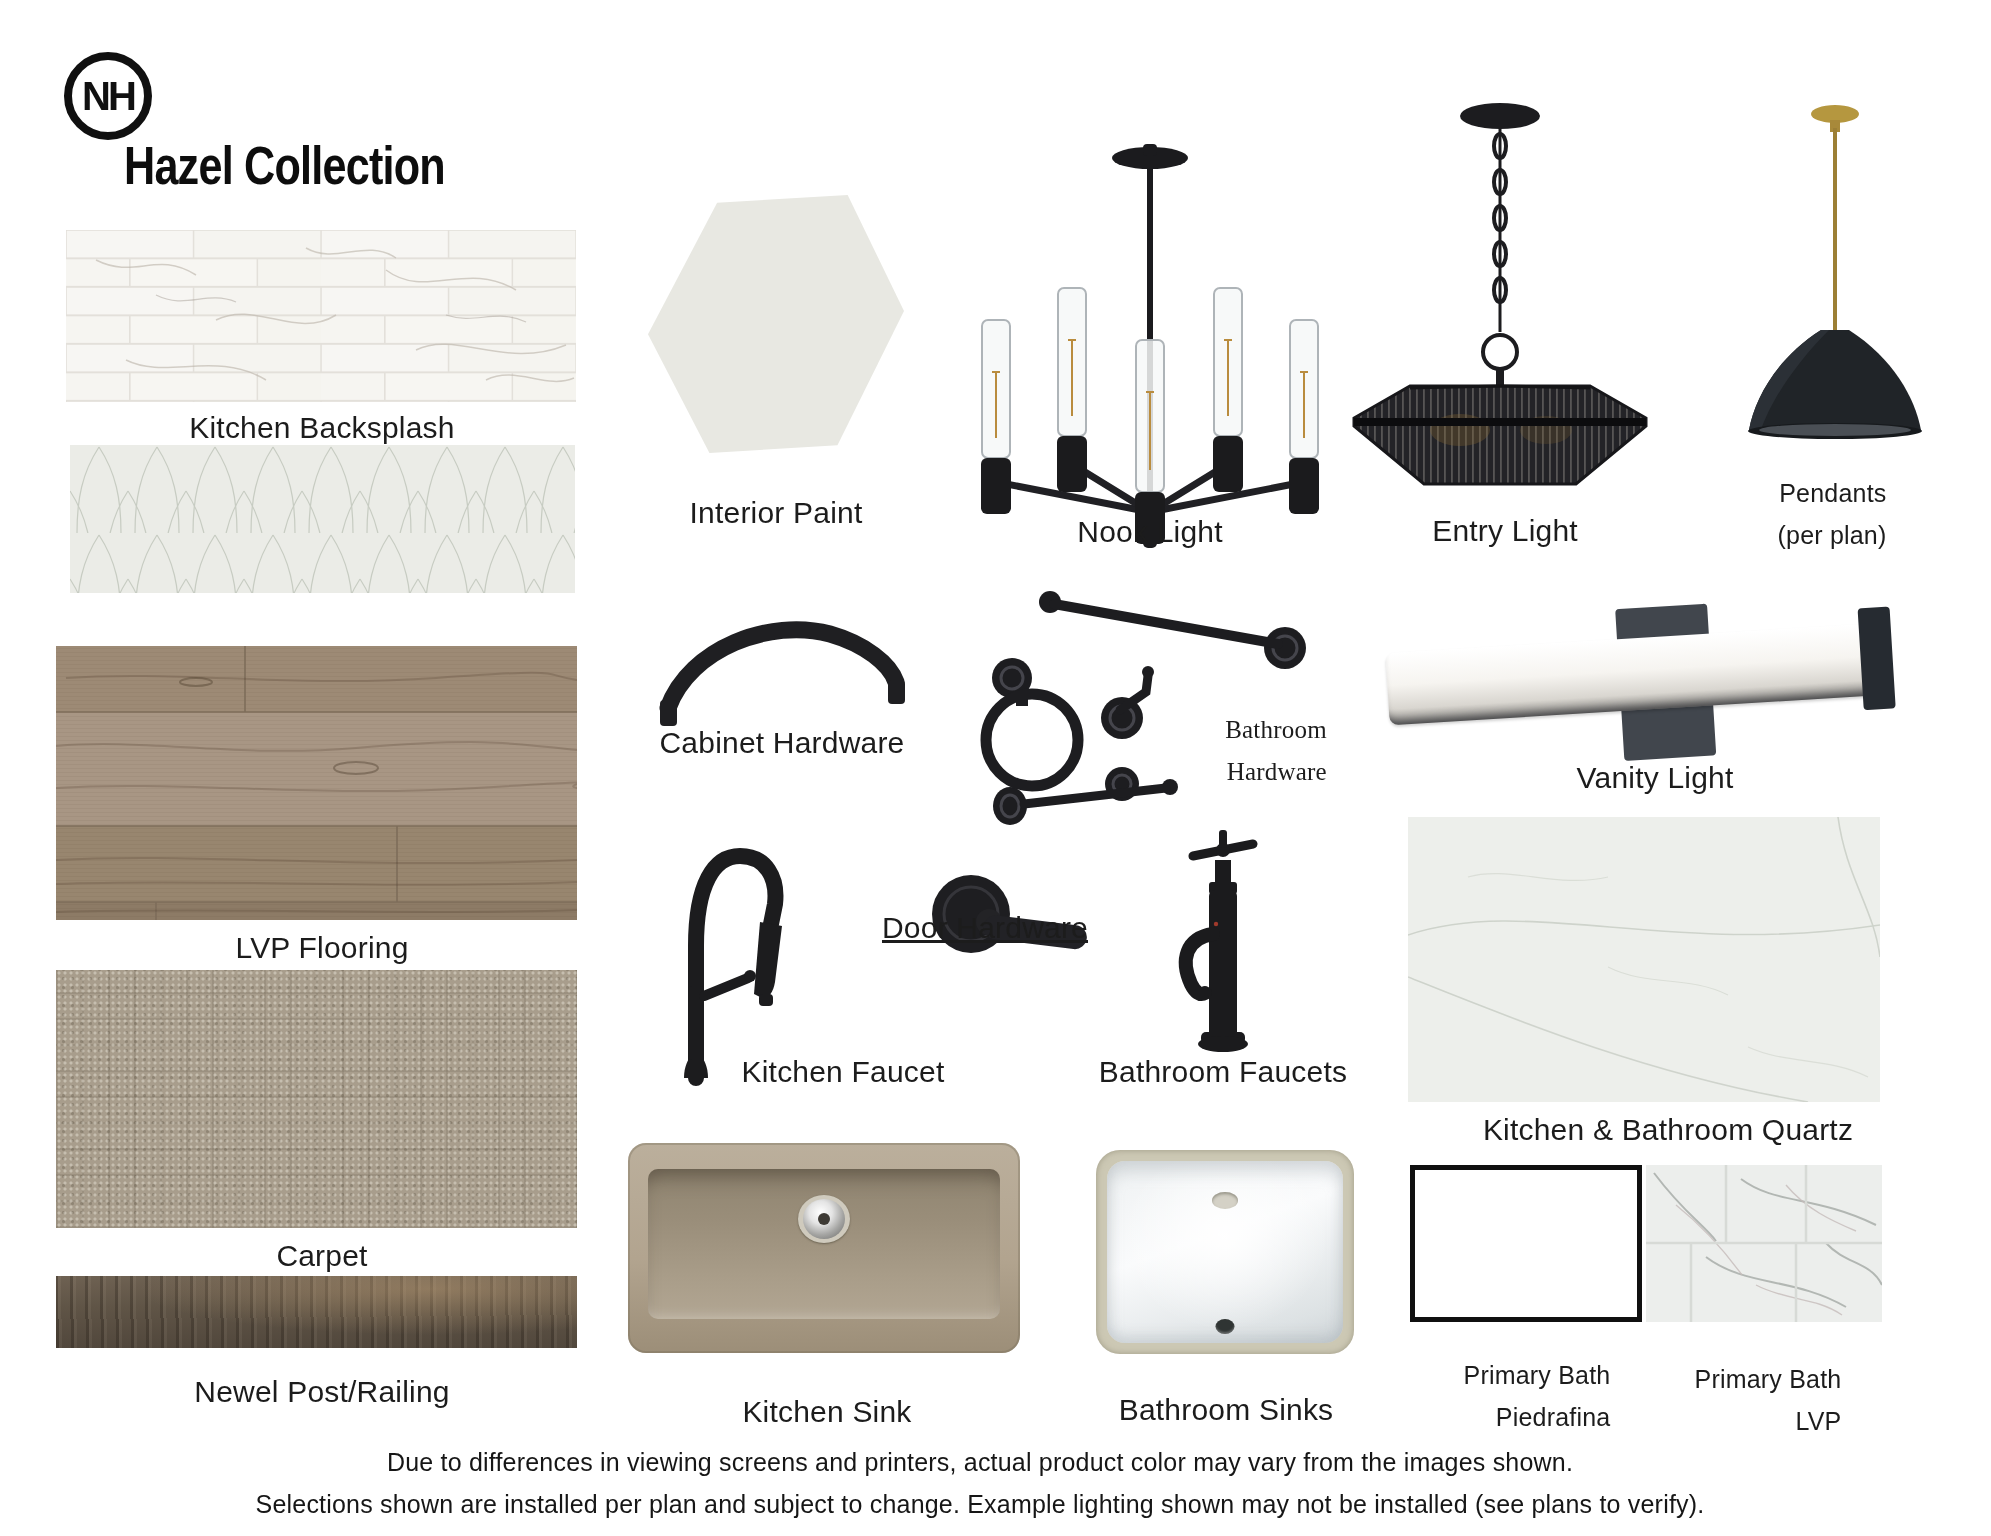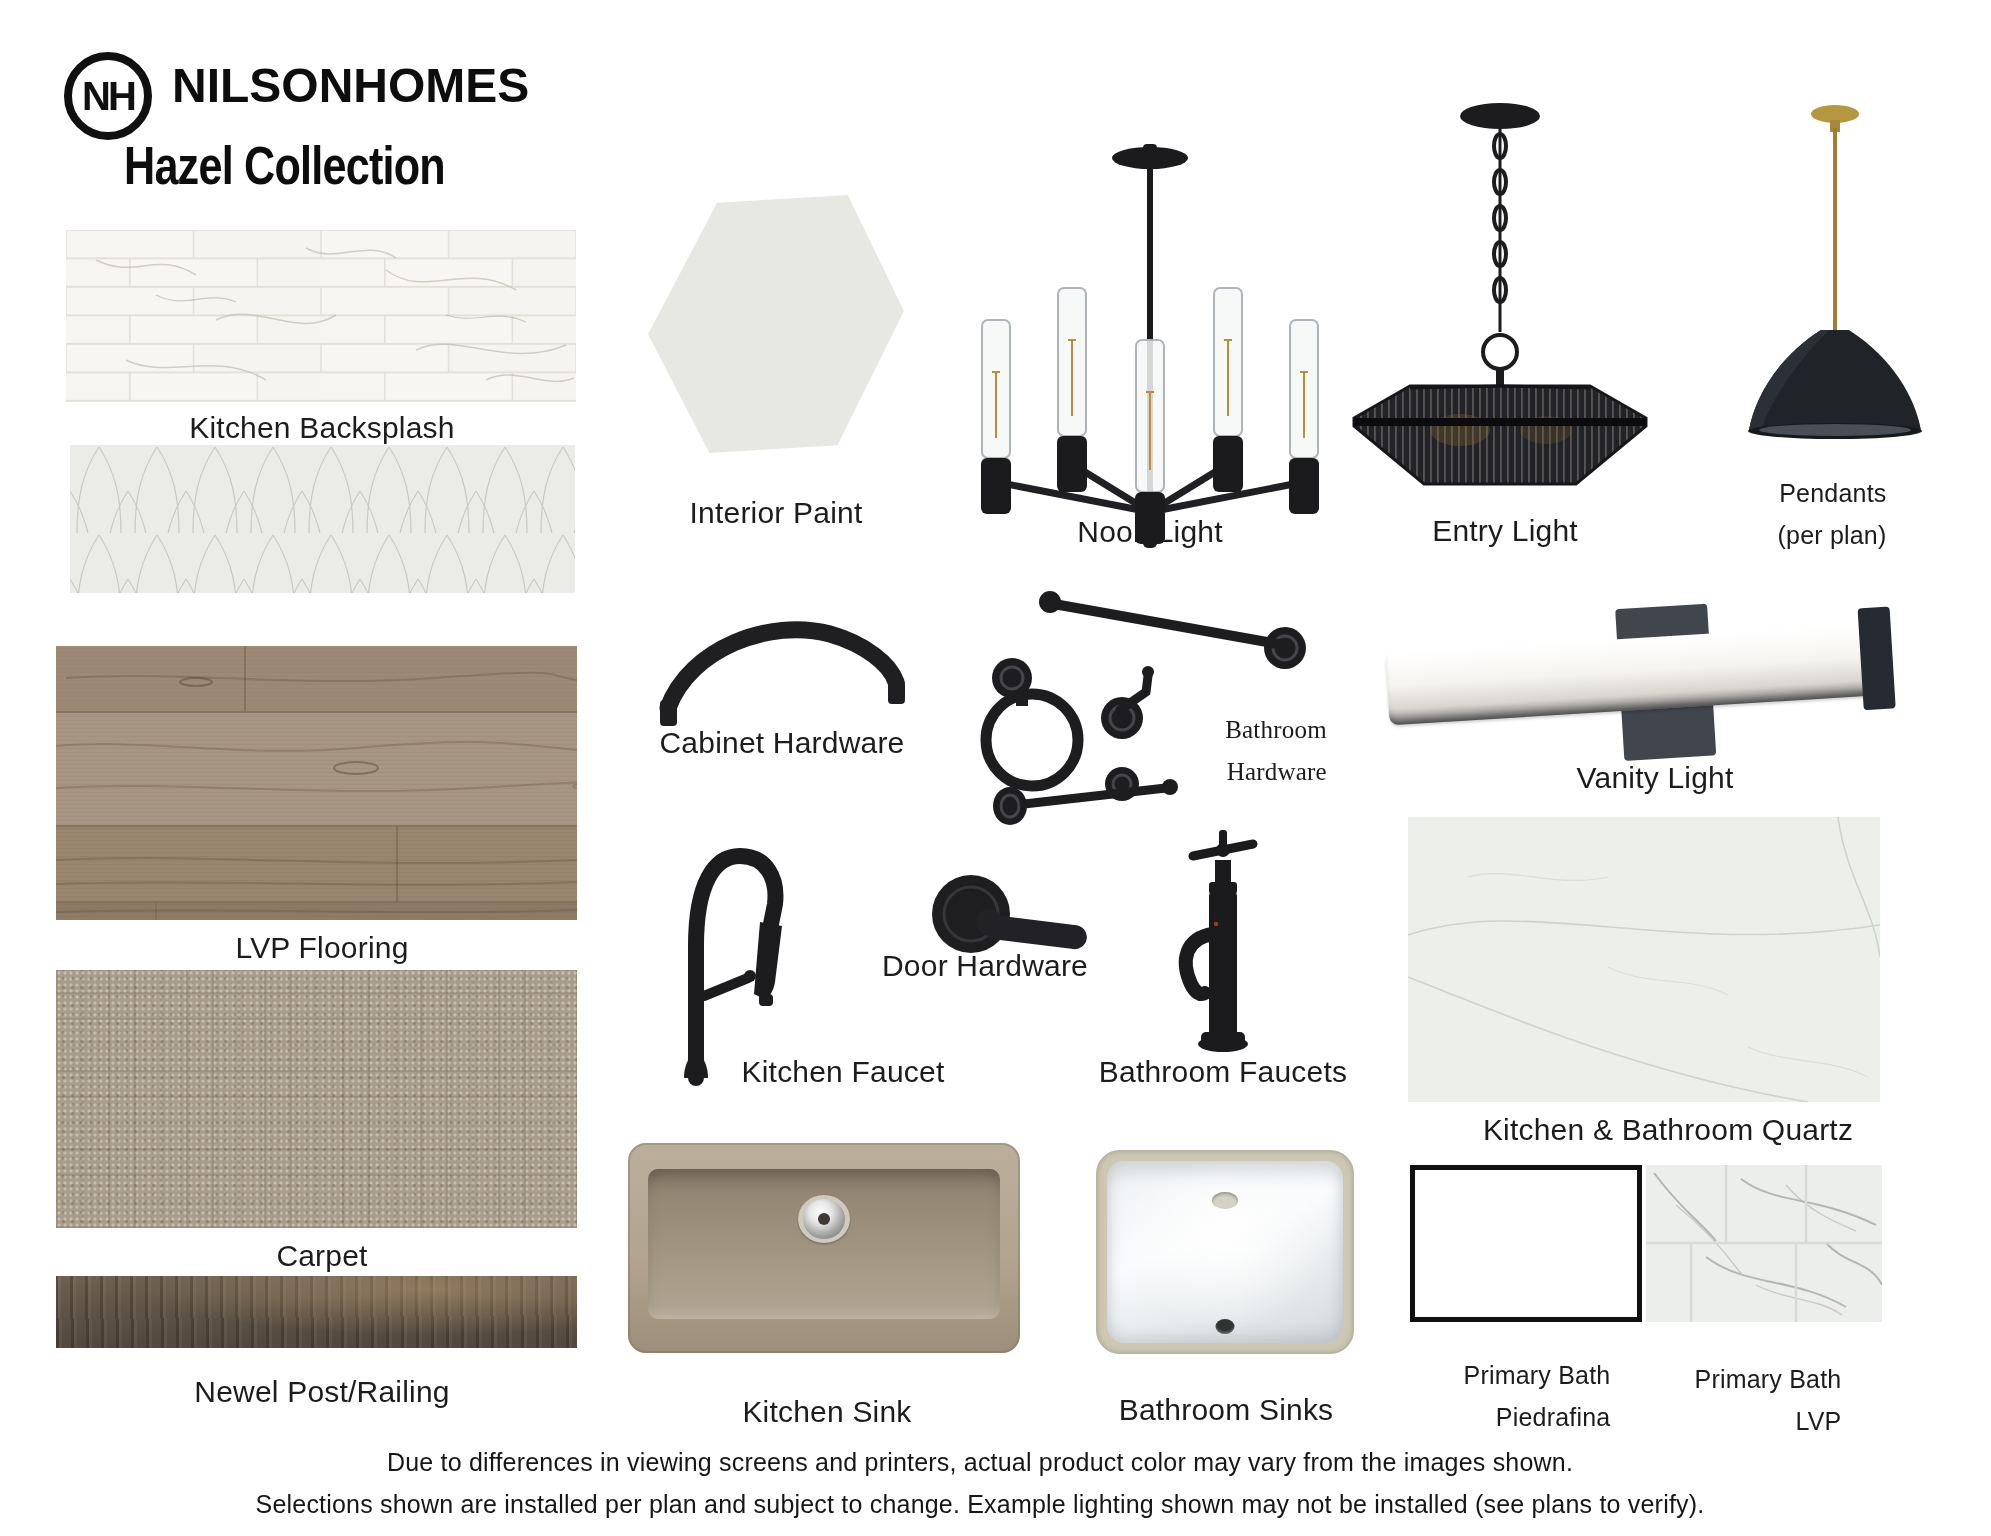--- a/index.html
+++ b/index.html
@@ -71,21 +71,20 @@
   svg{display:block;}
 </style>
 </head>
 <body>
 
 <div id="board">
 
   <div class="logo-circle">
     <span>NH</span>
   </div>
-  <div class="brand">NILSONHOMES</div>
   <div class="collection">Hazel Collection</div>
 
   <div class="swatch" style="left:66px;top:230px;">
     <svg width="510" height="172" viewBox="0 0 510 172">
       <defs>
         <pattern id="bs" width="255" height="57" patternUnits="userSpaceOnUse">
           <rect width="255" height="57" fill="#e3e0da"></rect>
           <rect x="0.8" y="0.8" width="126" height="26.6" fill="#f7f6f3"></rect>
           <rect x="128.3" y="0.8" width="126" height="26.6" fill="#f5f4f0"></rect>
           <rect x="-63" y="29.3" width="126" height="26.6" fill="#f6f5f1"></rect>
@@ -337,21 +336,21 @@
   <div class="label" style="left:843px;top:1052px;">Kitchen Faucet</div>
 
   <div class="abs" style="left:925px;top:868px;">
     <svg width="175" height="112" viewBox="0 0 175 112">
       <circle cx="46" cy="46" r="39" fill="#1e1e21"></circle>
       <circle cx="46" cy="46" r="27" fill="none" stroke="#35353a" stroke-width="3"></circle>
       <circle cx="64" cy="54" r="13" fill="#232326"></circle>
       <rect x="60" y="46" width="104" height="24" rx="12" fill="#222226" transform="rotate(7 60 46)"></rect>
     </svg>
   </div>
-  <div class="label" style="left:985px;top:946px;">Door Hardware</div>
+  <div class="label" style="left:985px;top:908px;text-decoration:underline;">Door Hardware</div>
 
   <div class="abs" style="left:1168px;top:826px;">
     <svg width="110" height="232" viewBox="0 0 110 232">
       <line x1="25" y1="30" x2="85" y2="18" stroke="#1b1b1d" stroke-width="9" stroke-linecap="round"></line>
       <circle cx="55" cy="24" r="7" fill="#1b1b1d"></circle>
       <rect x="51" y="4" width="8" height="18" rx="3" fill="#1b1b1d"></rect>
       <rect x="47" y="34" width="16" height="24" fill="#1b1b1d"></rect>
       <rect x="41" y="56" width="28" height="12" rx="3" fill="#1b1b1d"></rect>
       <rect x="41" y="64" width="28" height="150" rx="6" fill="#1b1b1d"></rect>
       <circle cx="48" cy="98" r="2.2" fill="#a03a2c"></circle>

